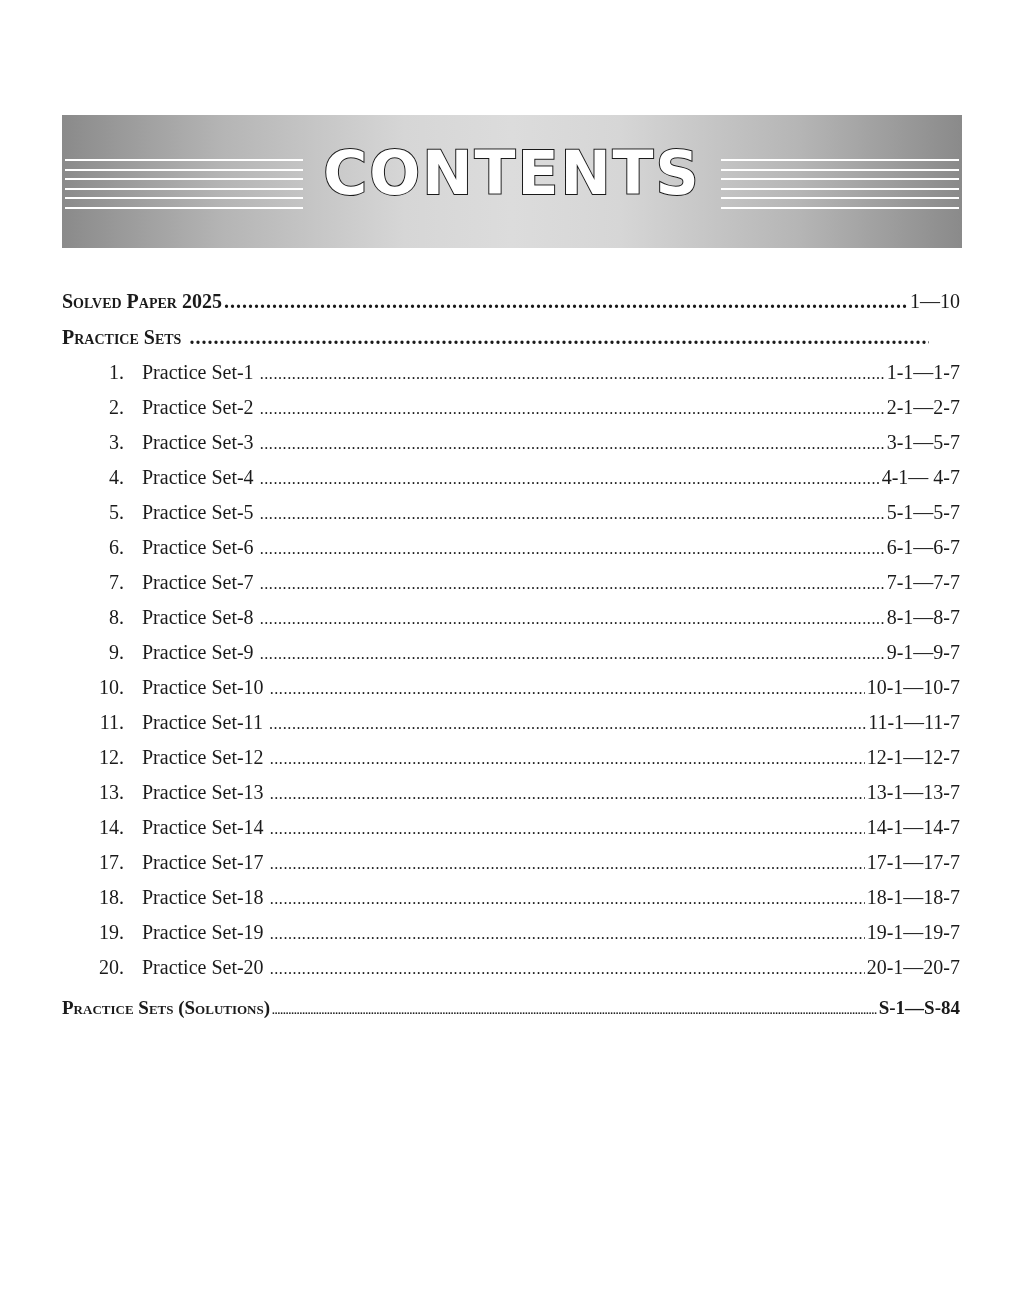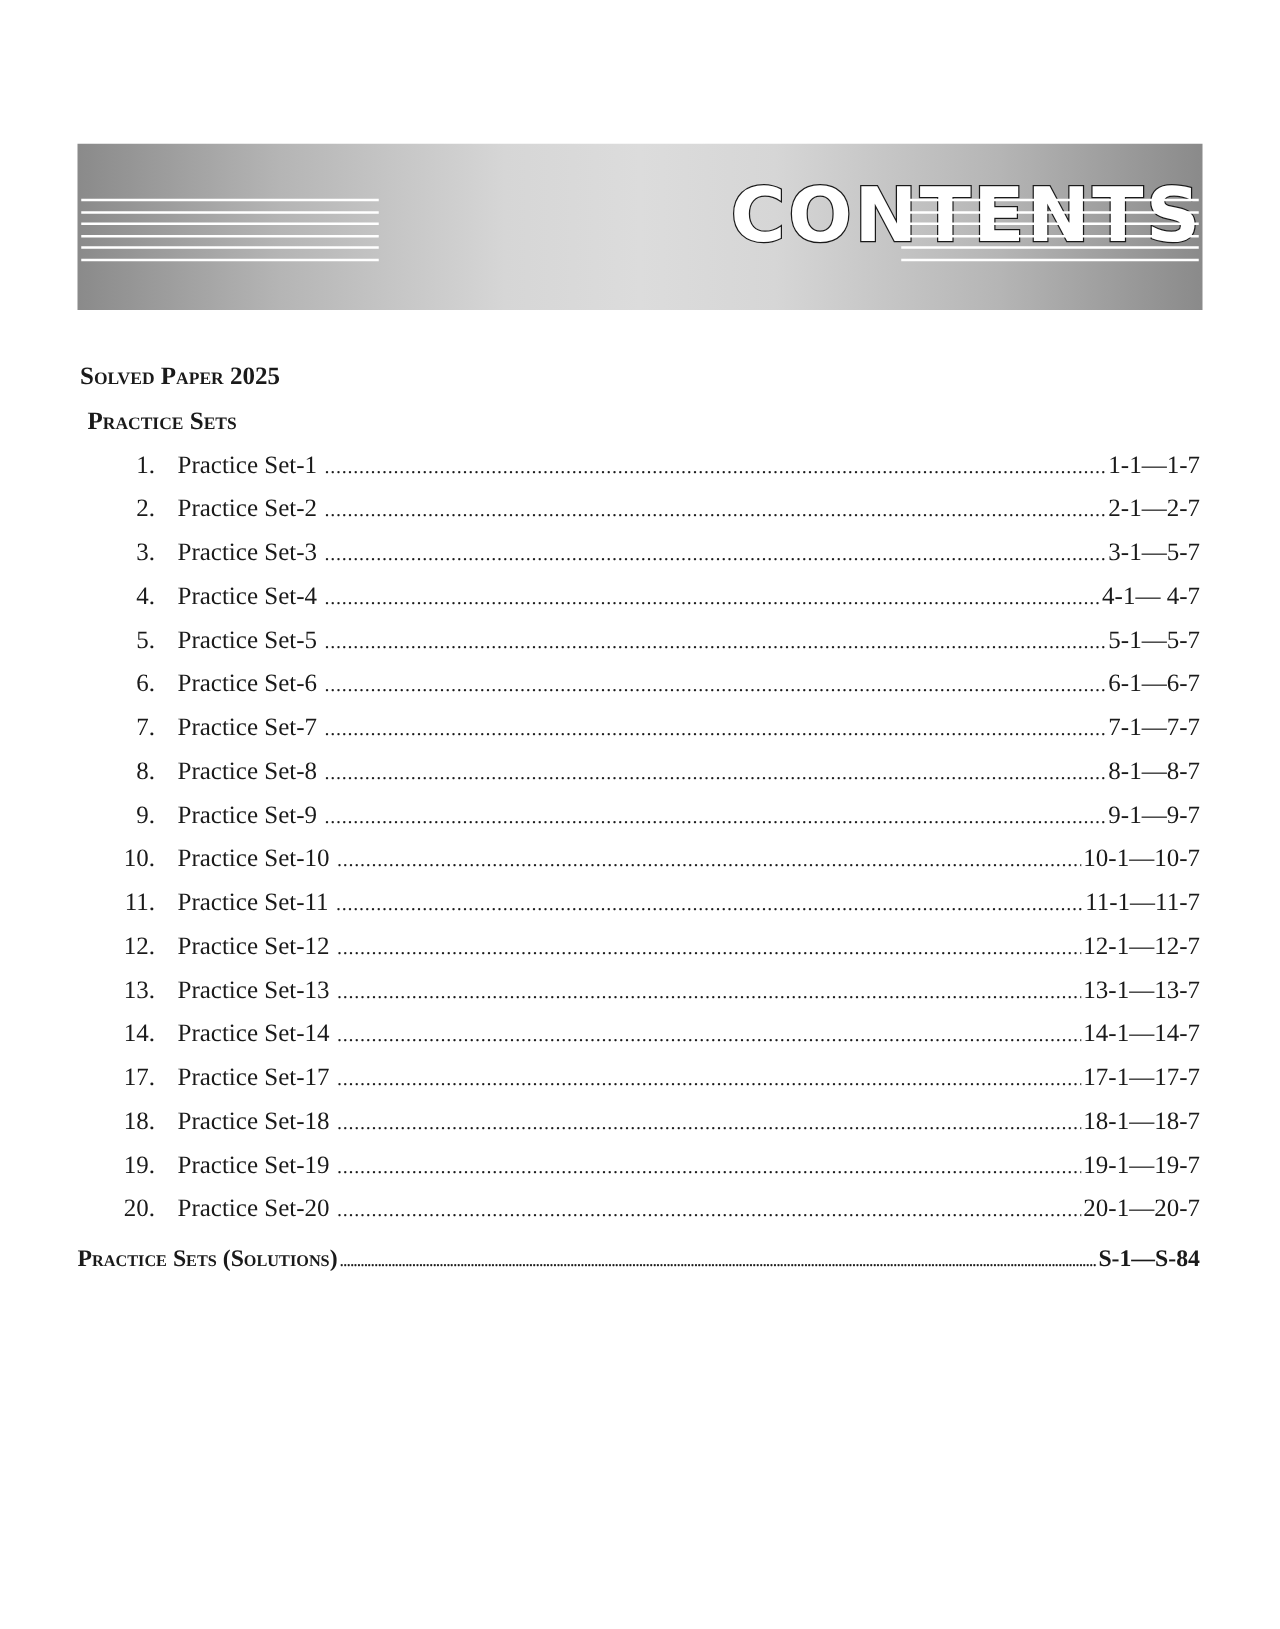--- a/index.html
+++ b/index.html
@@ -5,32 +5,32 @@
     html, body { margin: 0; padding: 0; background: #ffffff; }
     body { width: 1024px; height: 1303px; position: relative; overflow: hidden;
            font-family: "Liberation Serif", "DejaVu Serif", serif; color: #1a1a1a; }
 
     .banner { position: absolute; left: 62px; top: 115px; width: 900px; height: 133px;
       background: linear-gradient(to right, #8a8a8a 0%, #b5b5b5 18%, #d6d6d6 38%, #dcdcdc 50%, #d6d6d6 62%, #b5b5b5 82%, #8a8a8a 100%); }
     .banner .rules { position: absolute; top: 44px; width: 238px; height: 52px; }
     .banner .rules.left { left: 3px; }
     .banner .rules.right { right: 3px; }
     .banner .rules div { height: 2px; background: #ffffff; margin-bottom: 7.6px; }
-    .banner .title { position: absolute; left: 0; right: 0; top: 18px; text-align: right;
+    .banner .title { position: absolute; left: 0; right: 0; top: 18px; text-align: center;
       font-family: "DejaVu Sans", sans-serif; font-weight: bold; font-size: 60px; letter-spacing: 2px;
       color: #ffffff; -webkit-text-stroke: 2px #1a1a1a; paint-order: stroke fill; line-height: 80px; }
 
     .toc { position: absolute; left: 62px; top: 283px; width: 898px; }
     .row { display: flex; align-items: baseline; white-space: nowrap; overflow: hidden; }
-    .section { font-weight: bold; font-size: 20px; height: 36px; line-height: 36px; flex-direction: column; }
+    .section { font-weight: bold; font-size: 20px; height: 36px; line-height: 36px; }
     .section .sc { font-variant: small-caps; }
     .dots { flex: 1; overflow: hidden; margin: 0 2px; }
     .dots::before { content: "........................................................................................................................................................................................................................................................................................"; letter-spacing: 1px; }
     .section .dots::before { font-weight: bold; }
-    .section .pages { font-weight: bold; }
+    .section .pages { font-weight: normal; }
     .item { font-size: 20px; height: 35px; line-height: 35px; }
     .item .num { width: 62px; text-align: right; padding-right: 18px; flex: none; }
     .item .dots::before { letter-spacing: 0.6px; font-size: 16px; }
     .sol { font-weight: bold; font-size: 19px; margin-top: 6px; height: 34px; line-height: 34px; }
     .sol .dots::before { font-size: 11px; letter-spacing: 0; }
     .sol .sc { font-variant: small-caps; }
     .section.practice .dots { flex: none; width: 740px; }
   </style>
 </head>
 <body>

